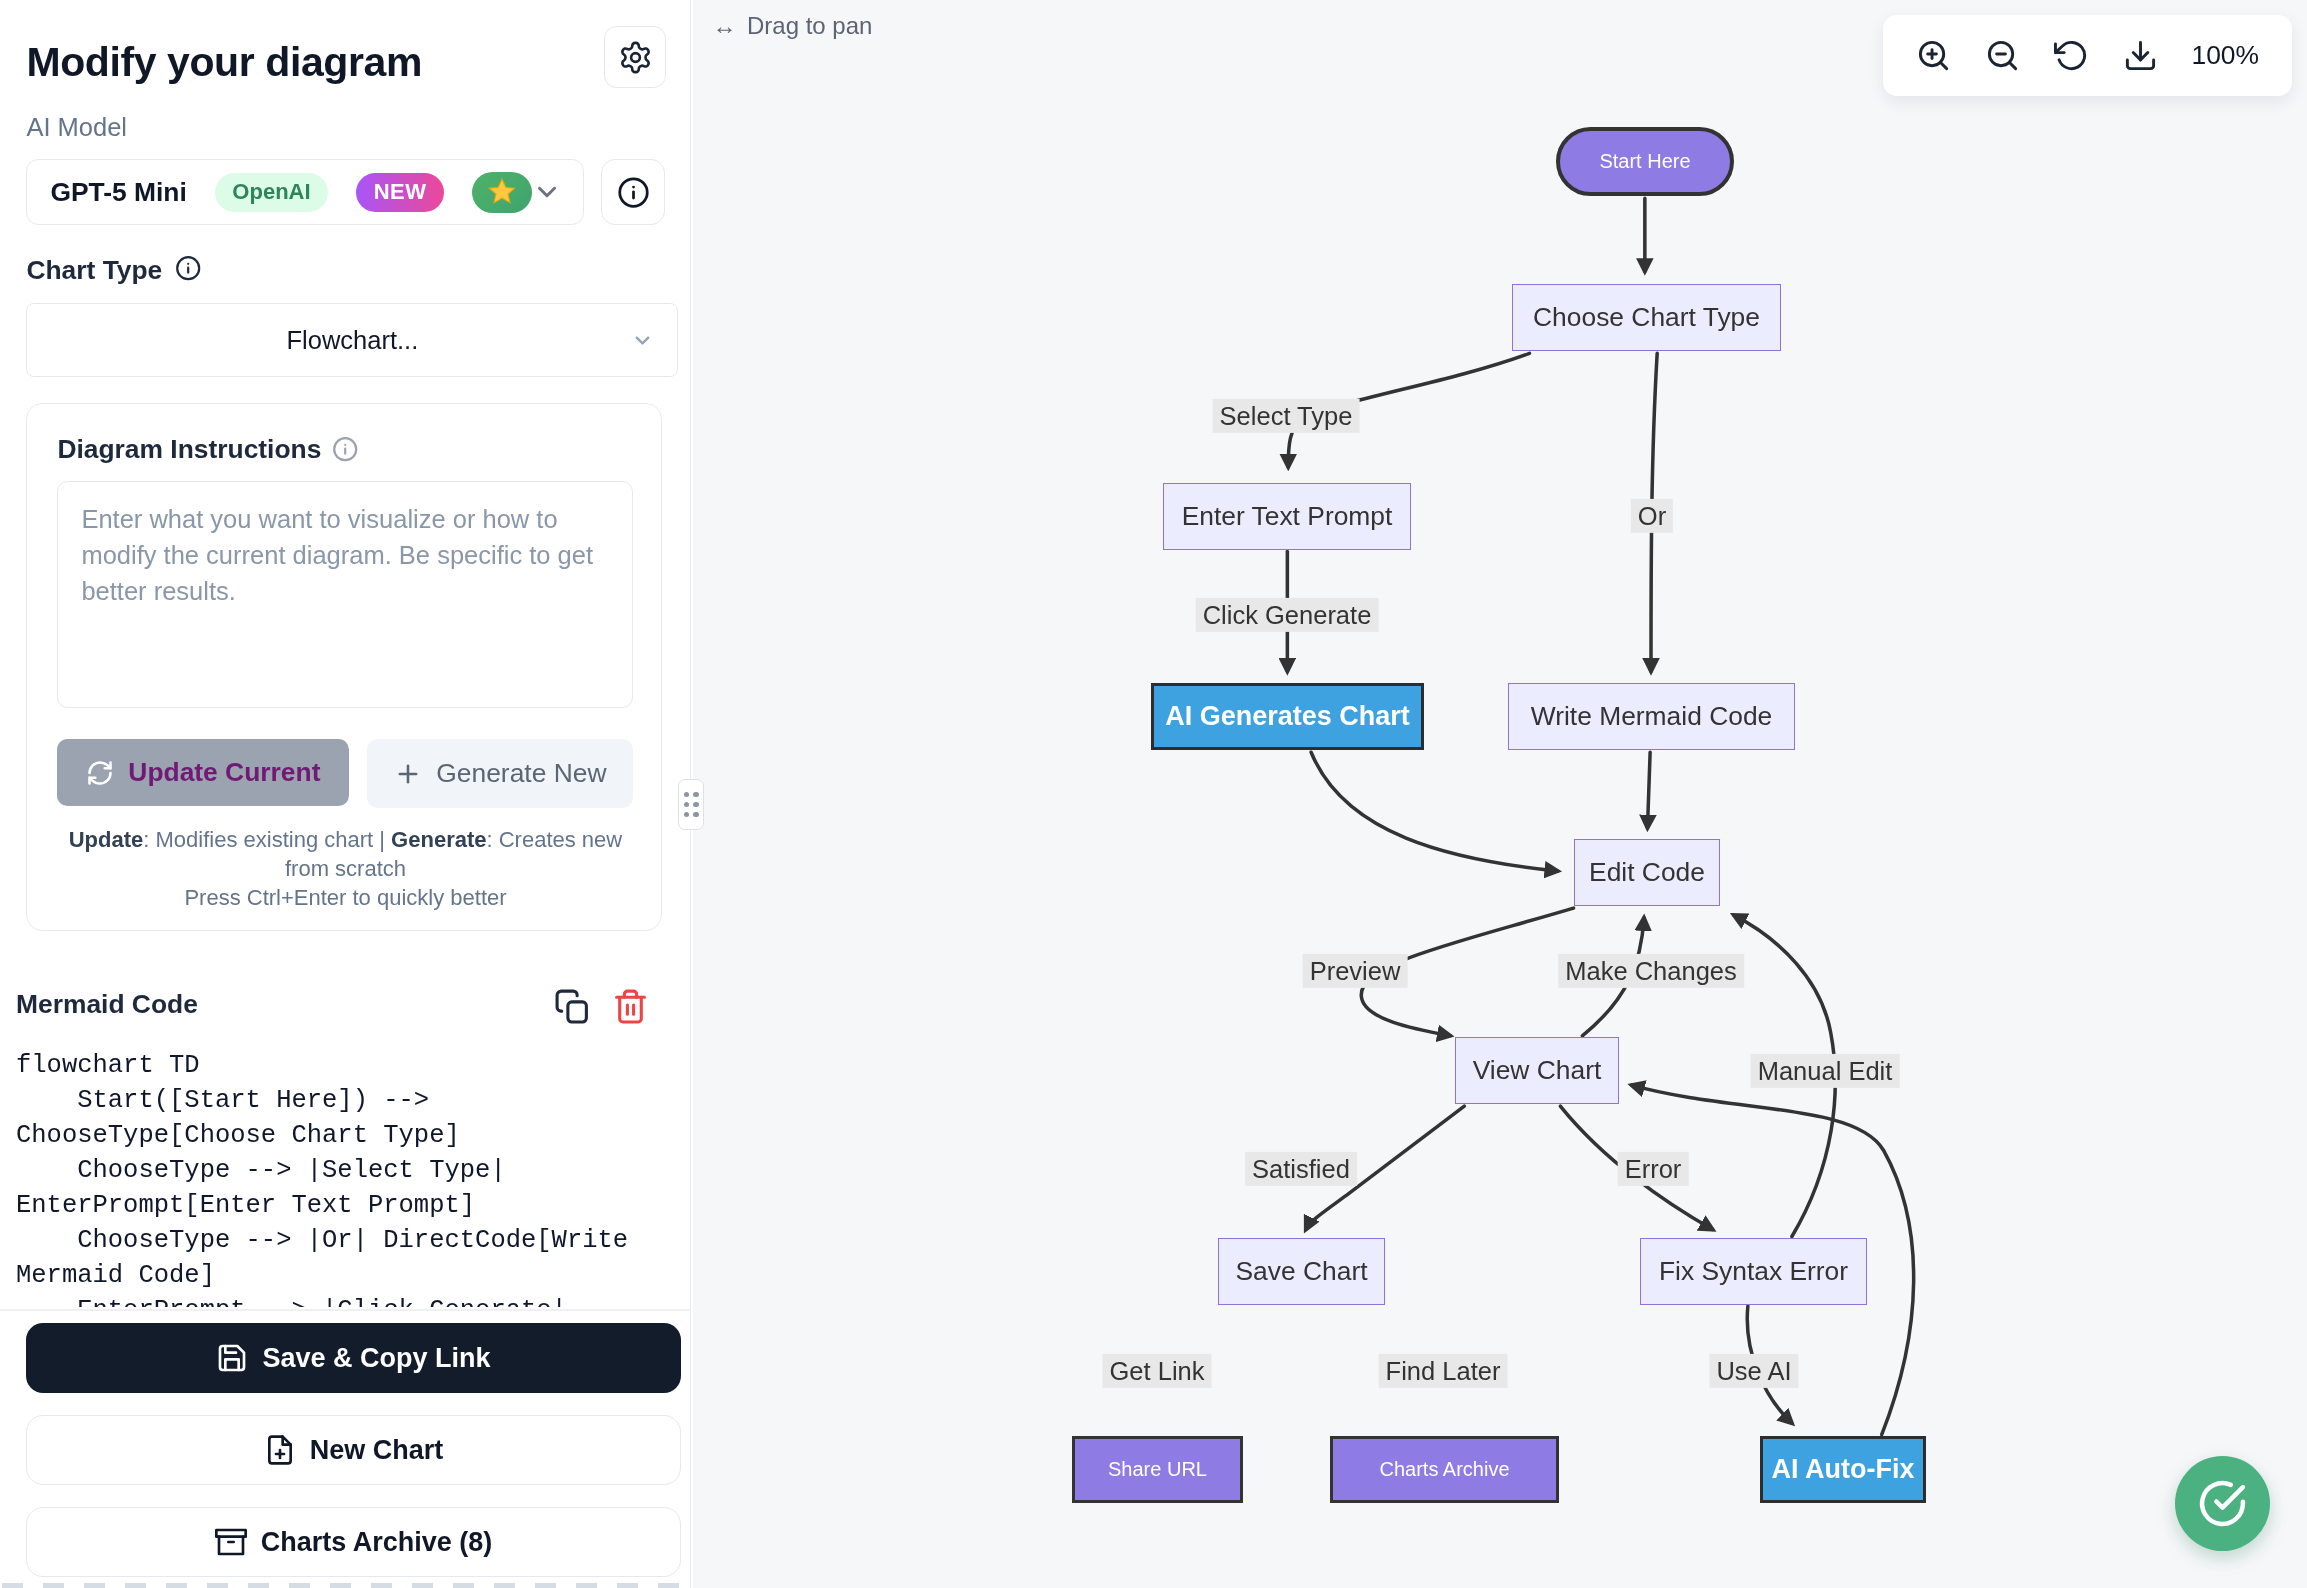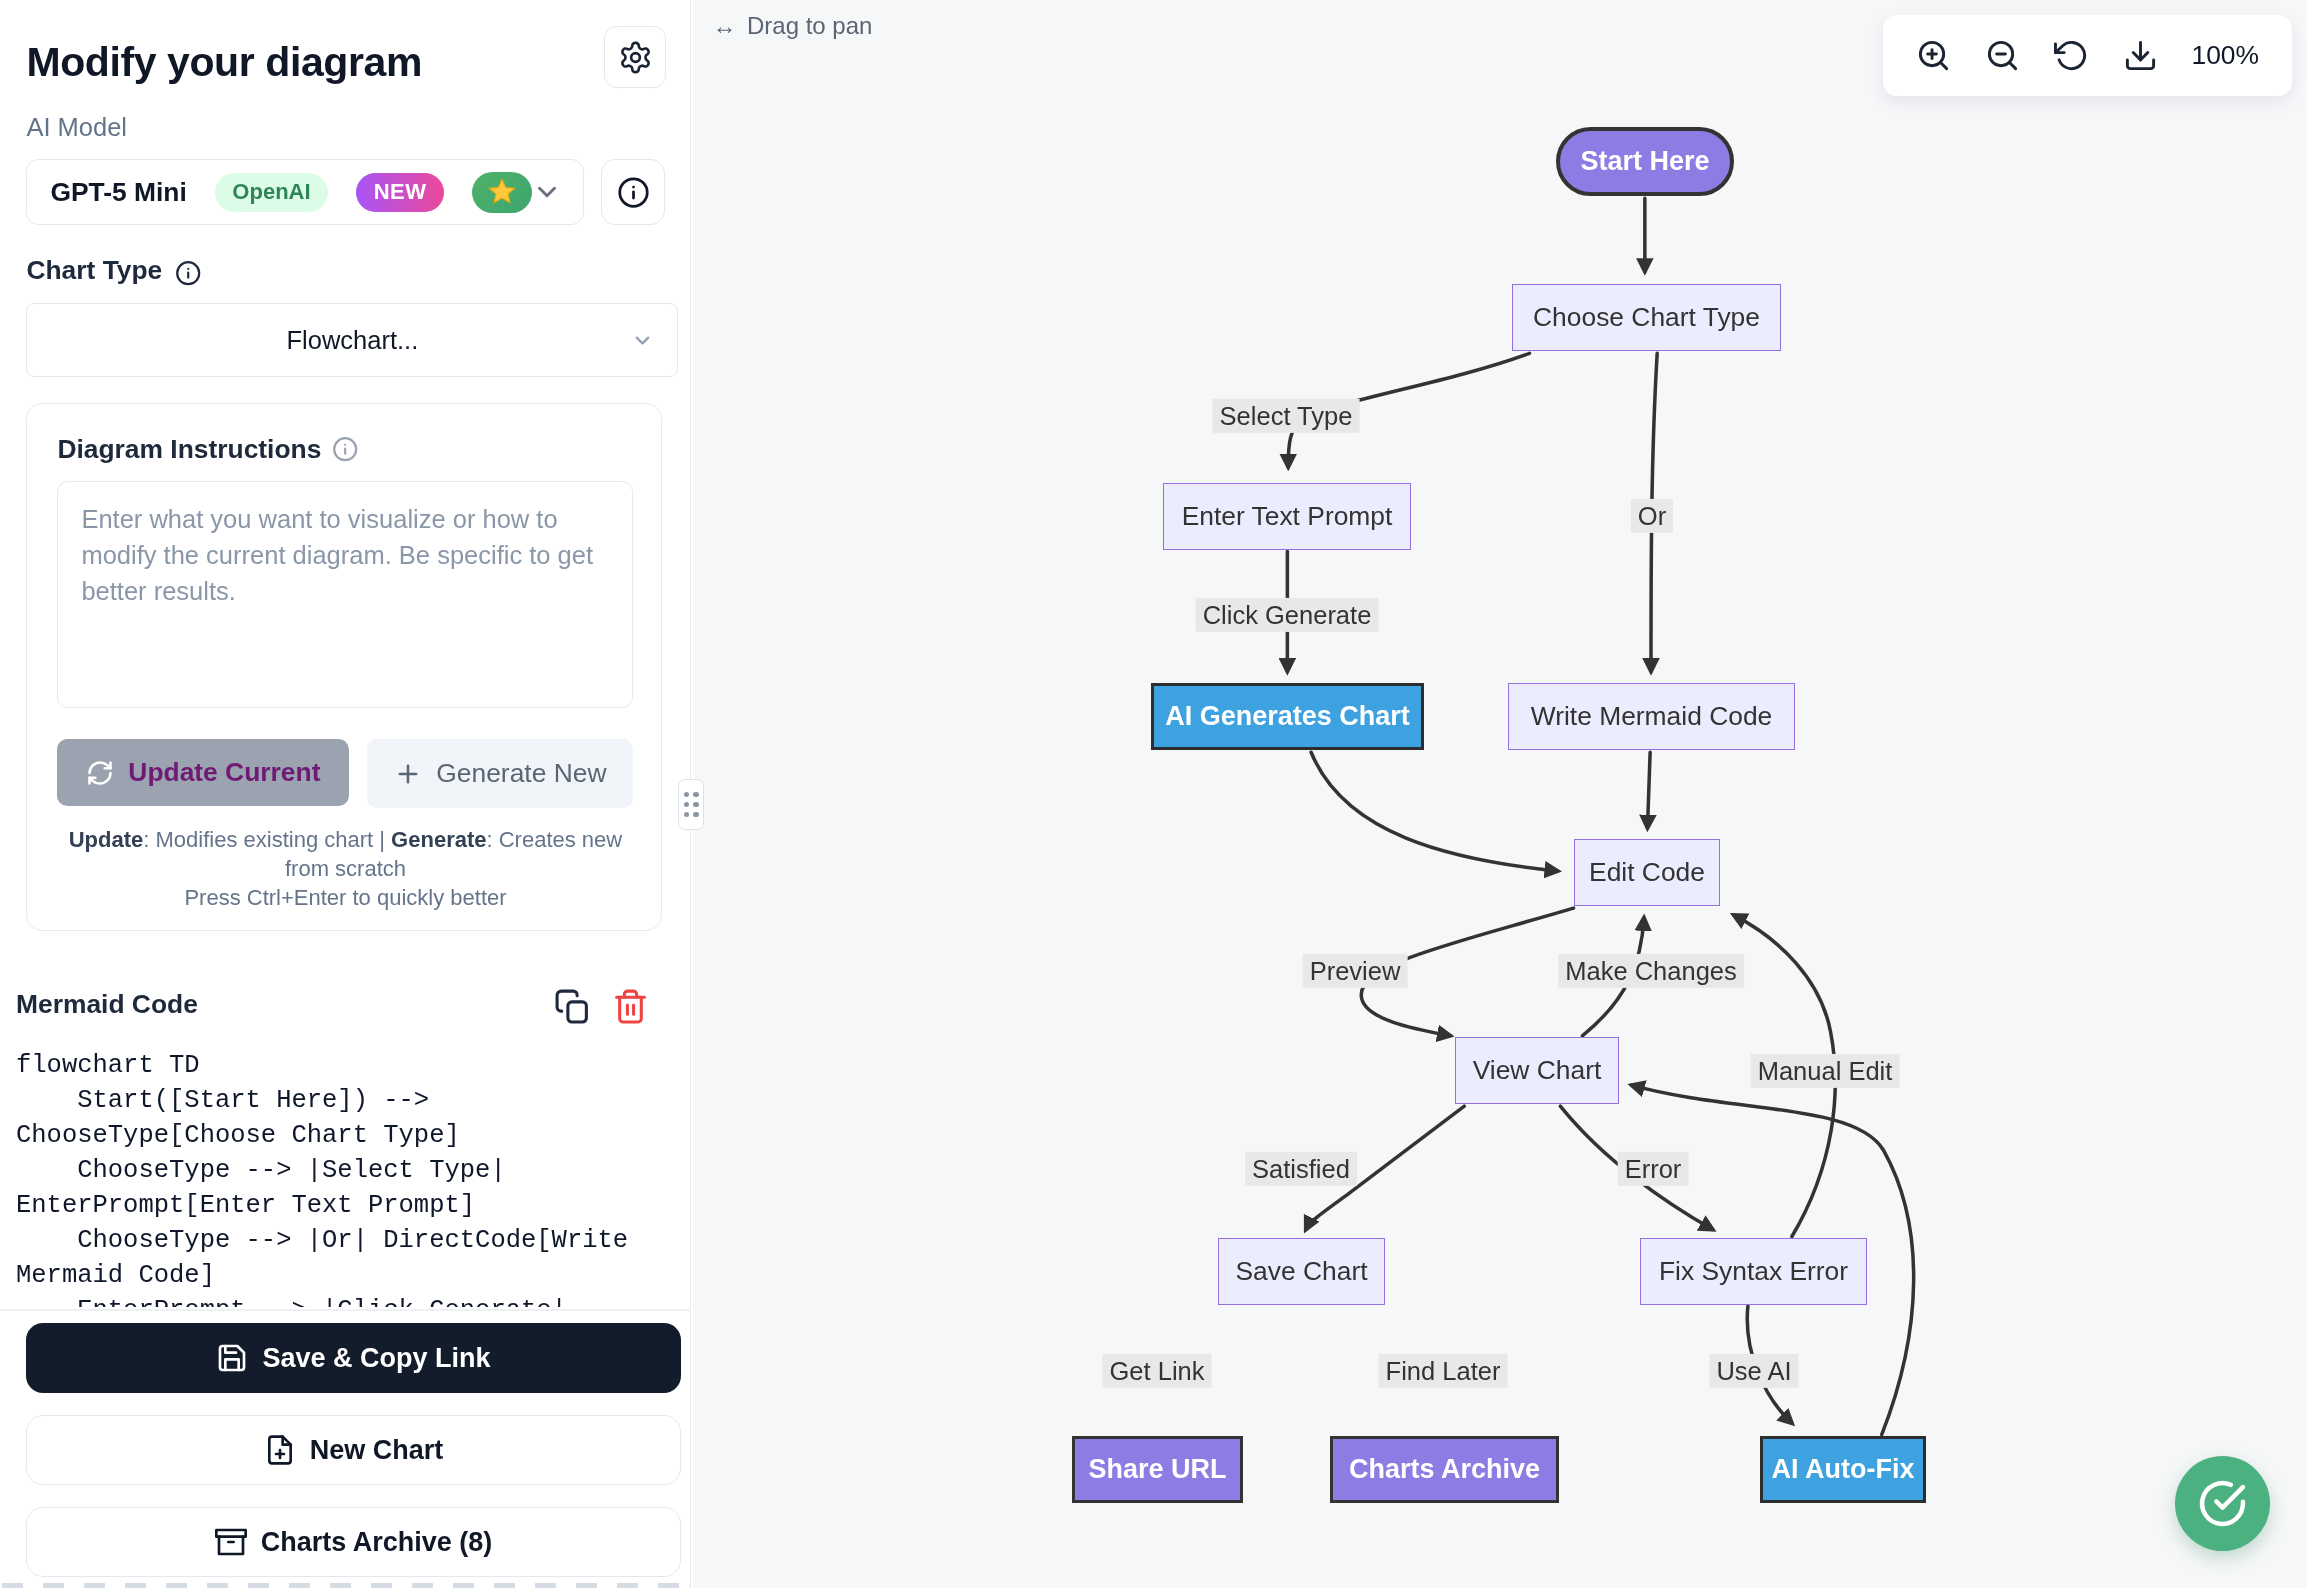--- a/index.html
+++ b/index.html
@@ -21,21 +21,21 @@
               gap:28px; padding:0 23px; background:#fff; cursor:pointer; }
   .model-name{ font-size:26.4px; font-weight:700; color:#101828; }
   .pill{ border-radius:880px; font-weight:700; display:flex; align-items:center; justify-content:center; }
   .provider-pill{ height:39px; padding:0 17.6px; background:var(--provider-bg,#dcfce7); color:var(--provider-text,#2f855a); font-size:22px; }
   .new-pill{ height:39px; padding:0 17.6px; color:#fff; font-size:22px; letter-spacing:0.4px;
              background:linear-gradient(90deg,var(--new-badge-from,#a855f7),var(--new-badge-to,#ec4899)); }
   .star-pill{ width:60px; height:41px; border-radius:880px;
               background:linear-gradient(135deg,#4fb269,#3da46f); }
   .model-chevron{ position:absolute; right:21px; color:#6b7280; }
   .model-info-btn{ position:absolute; left:601px; top:159px; width:64px; height:66px; border-radius:14px; }
-  .charttype-row{ position:absolute; left:26.4px; top:255px; display:flex; align-items:flex-end; gap:12.3px; }
+  .charttype-row{ position:absolute; left:26.4px; top:255px; display:flex; align-items:flex-start; gap:12.3px; }
   .field-title{ font-size:26.4px; font-weight:700; color:#1e293b; }
   .select{ position:absolute; left:26.4px; top:303px; width:652px; height:74px; border:1.8px solid #e5e9ef;
            border-radius:8px; display:flex; align-items:center; justify-content:center;
            font-size:25.5px; color:#101828; background:#fff; cursor:pointer; }
   .select .chev{ position:absolute; right:23px; color:#94a3b8; }
   .card{ position:absolute; left:26.4px; top:403px; width:636px; height:528px;
          border:1.8px solid #e7ebf0; border-radius:16px; background:#fff; }
   .card-head{ position:absolute; left:30px; top:30px; display:flex; align-items:center; gap:10.6px;text-align:center; }
   .textarea{ position:absolute; left:30px; top:77px; width:576px; height:227px; resize:none;
              border:1.8px solid #e5e9ef; border-radius:10.6px; padding:19.4px 23px;
@@ -83,21 +83,21 @@
   .zoom-level{ font-size:26.4px; color:#101828; }
   .fab{ position:absolute; left:1482px; top:1456px; width:95px; height:95px; border-radius:50%;
         background:var(--fab-green,#4bb180); border:none; cursor:pointer; display:flex;
         align-items:center; justify-content:center; color:#fff; box-shadow:0 7px 17.6px rgba(30,120,80,.25); z-index:4; }
 
   
   .edges{ position:absolute; left:0; top:0; }
   .node{ position:absolute; display:flex; align-items:center; justify-content:center;
          font-size:26.4px; color:#333; text-align:center; z-index:2; }
   .node.lav{ background:var(--node-lavender,#ECECFF); border:1.8px solid var(--node-lavender-border,#9370DB); }
-  .node.pur{ background:var(--node-purple,#8e7ce4); border:3.5px solid #333; color:#fff; font-weight:700; font-size:27px; }
+  .node.pur{ background:var(--node-purple,#8e7ce4); border:3.5px solid #333; color:#fff; font-weight:400; font-size:20px; }
   .node.blu{ background:var(--node-blue,#3fa2e0); border:3.5px solid #2d2d2d; color:#fff; font-weight:700; font-size:27px; }
   .node.stadium{ border-radius:880px; border-width:4.4px; }
   .elabel{ position:absolute; transform:translate(-50%,-50%); background:var(--edge-label-bg,#e8e8e8);
            color:#333; font-size:25.5px; padding:2.6px 7px; z-index:3; white-space:nowrap; }
   svg.ic{ display:block; }
 </style>
 </head>
 <body>
 
 <div id="app">

